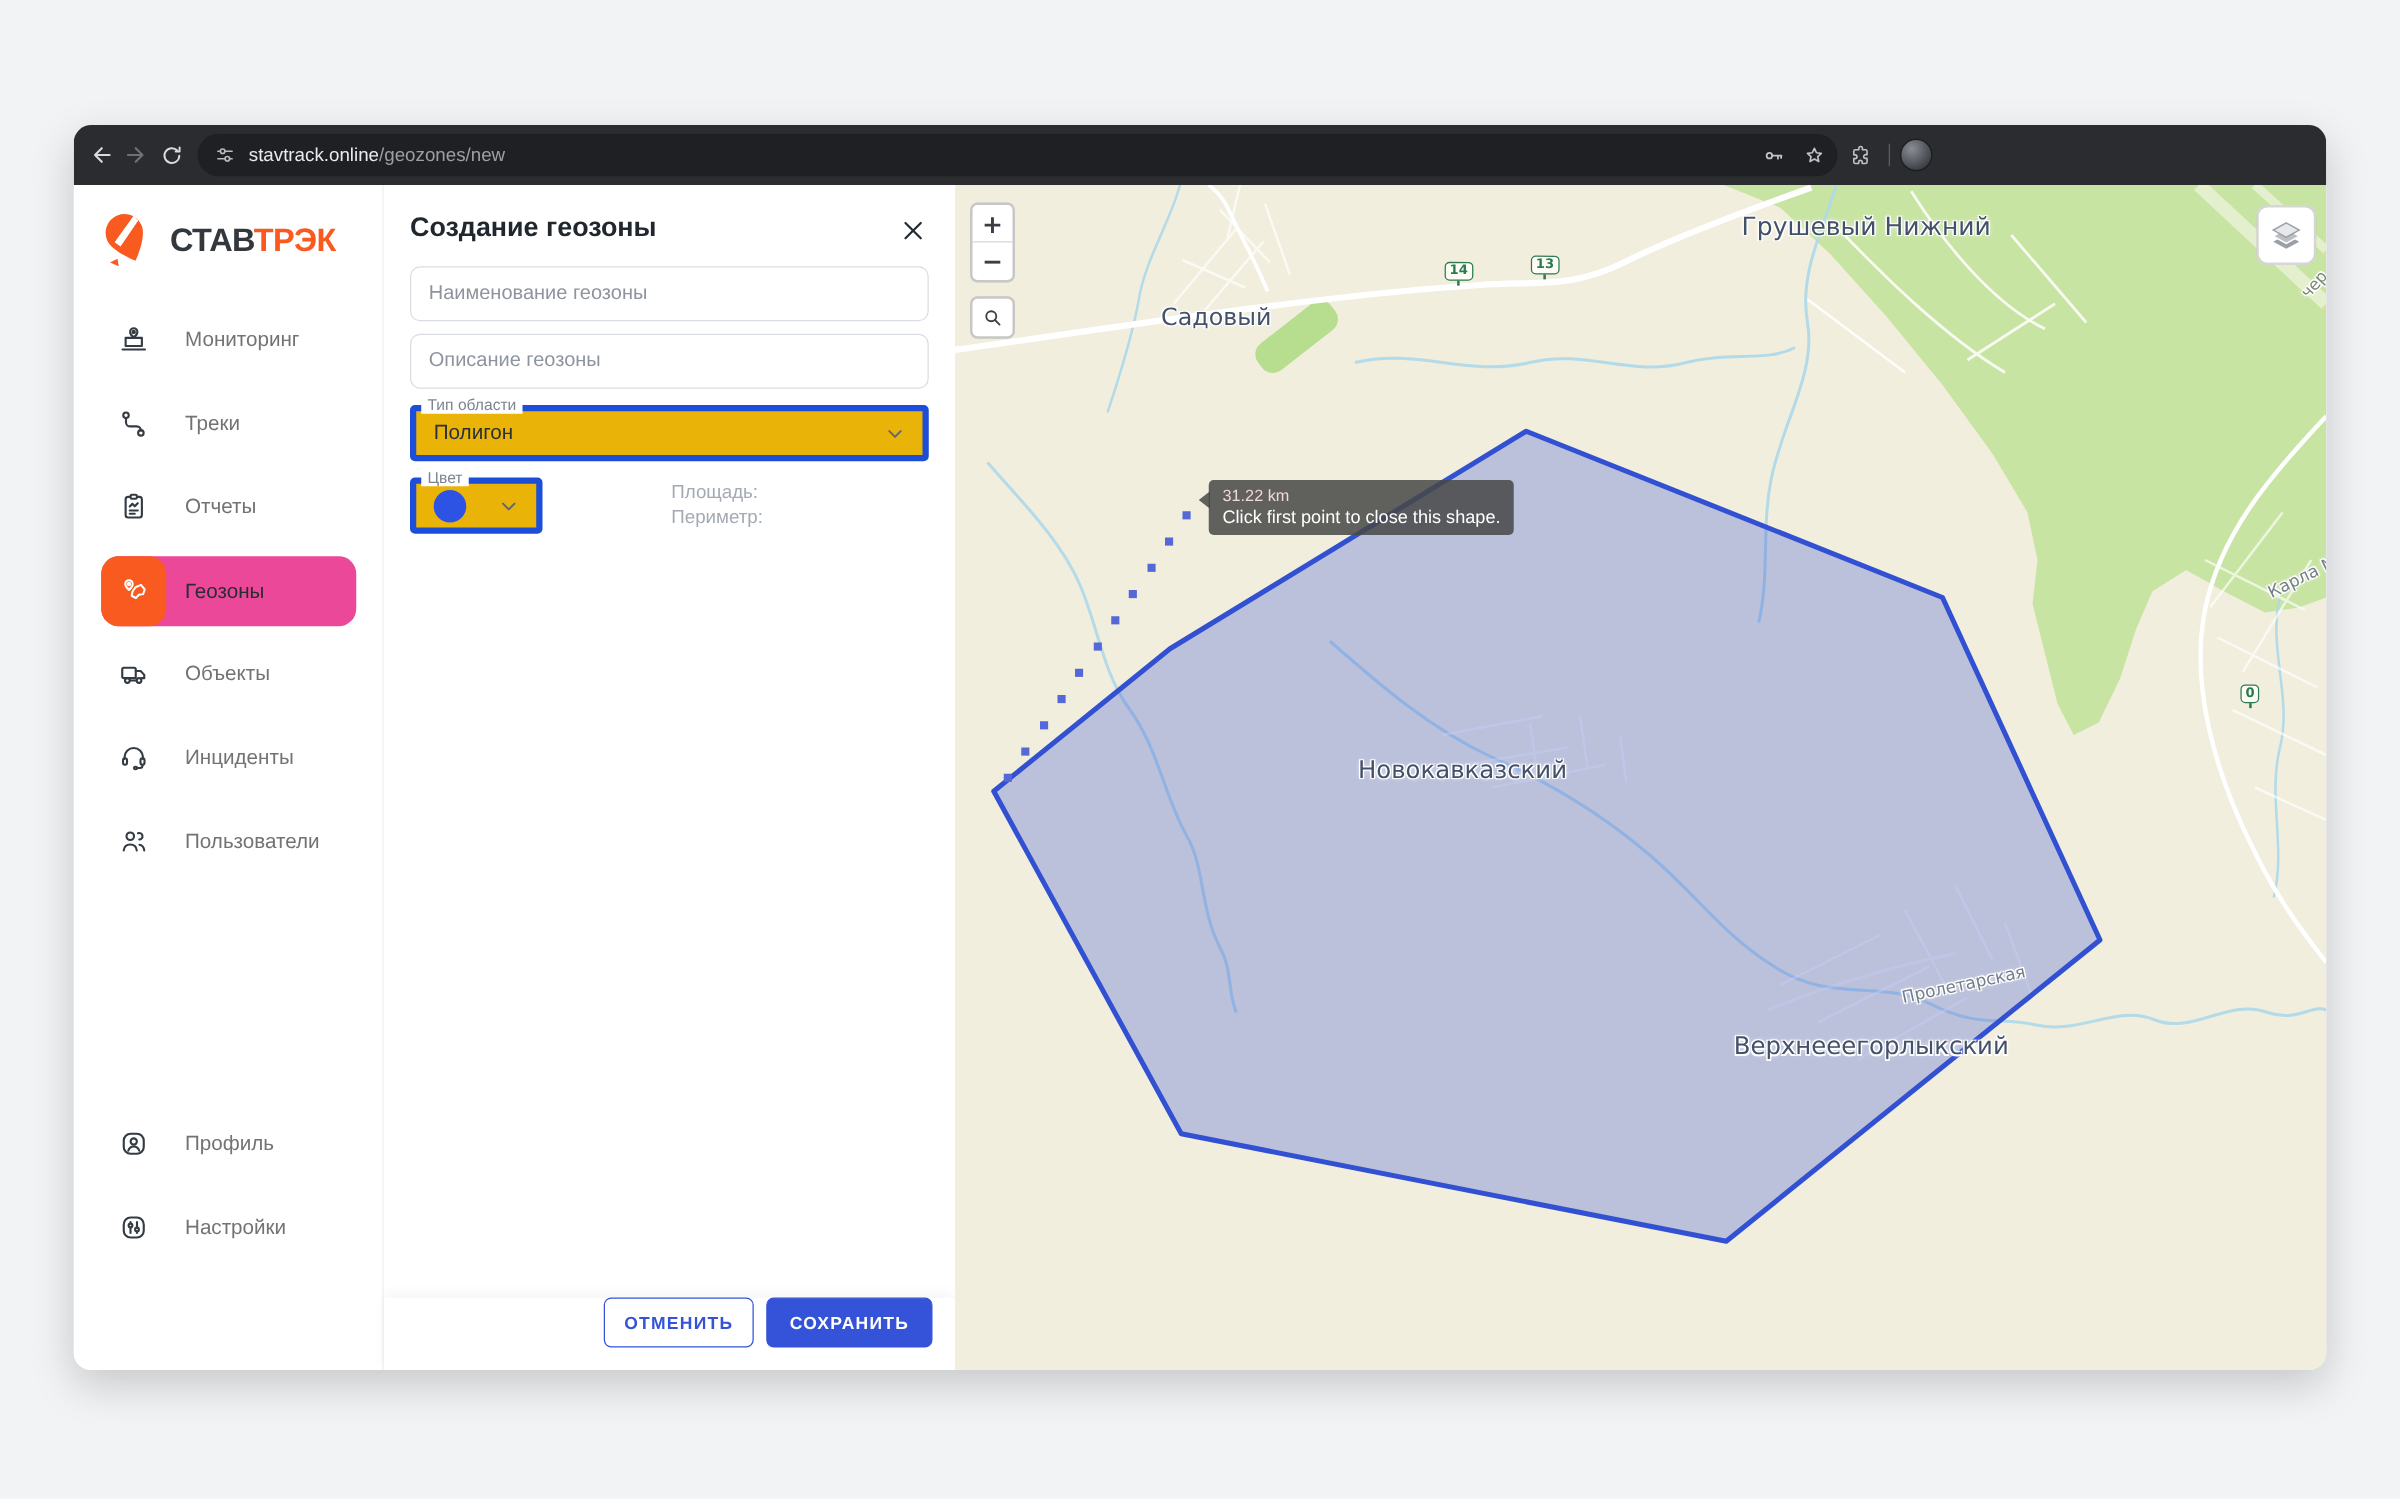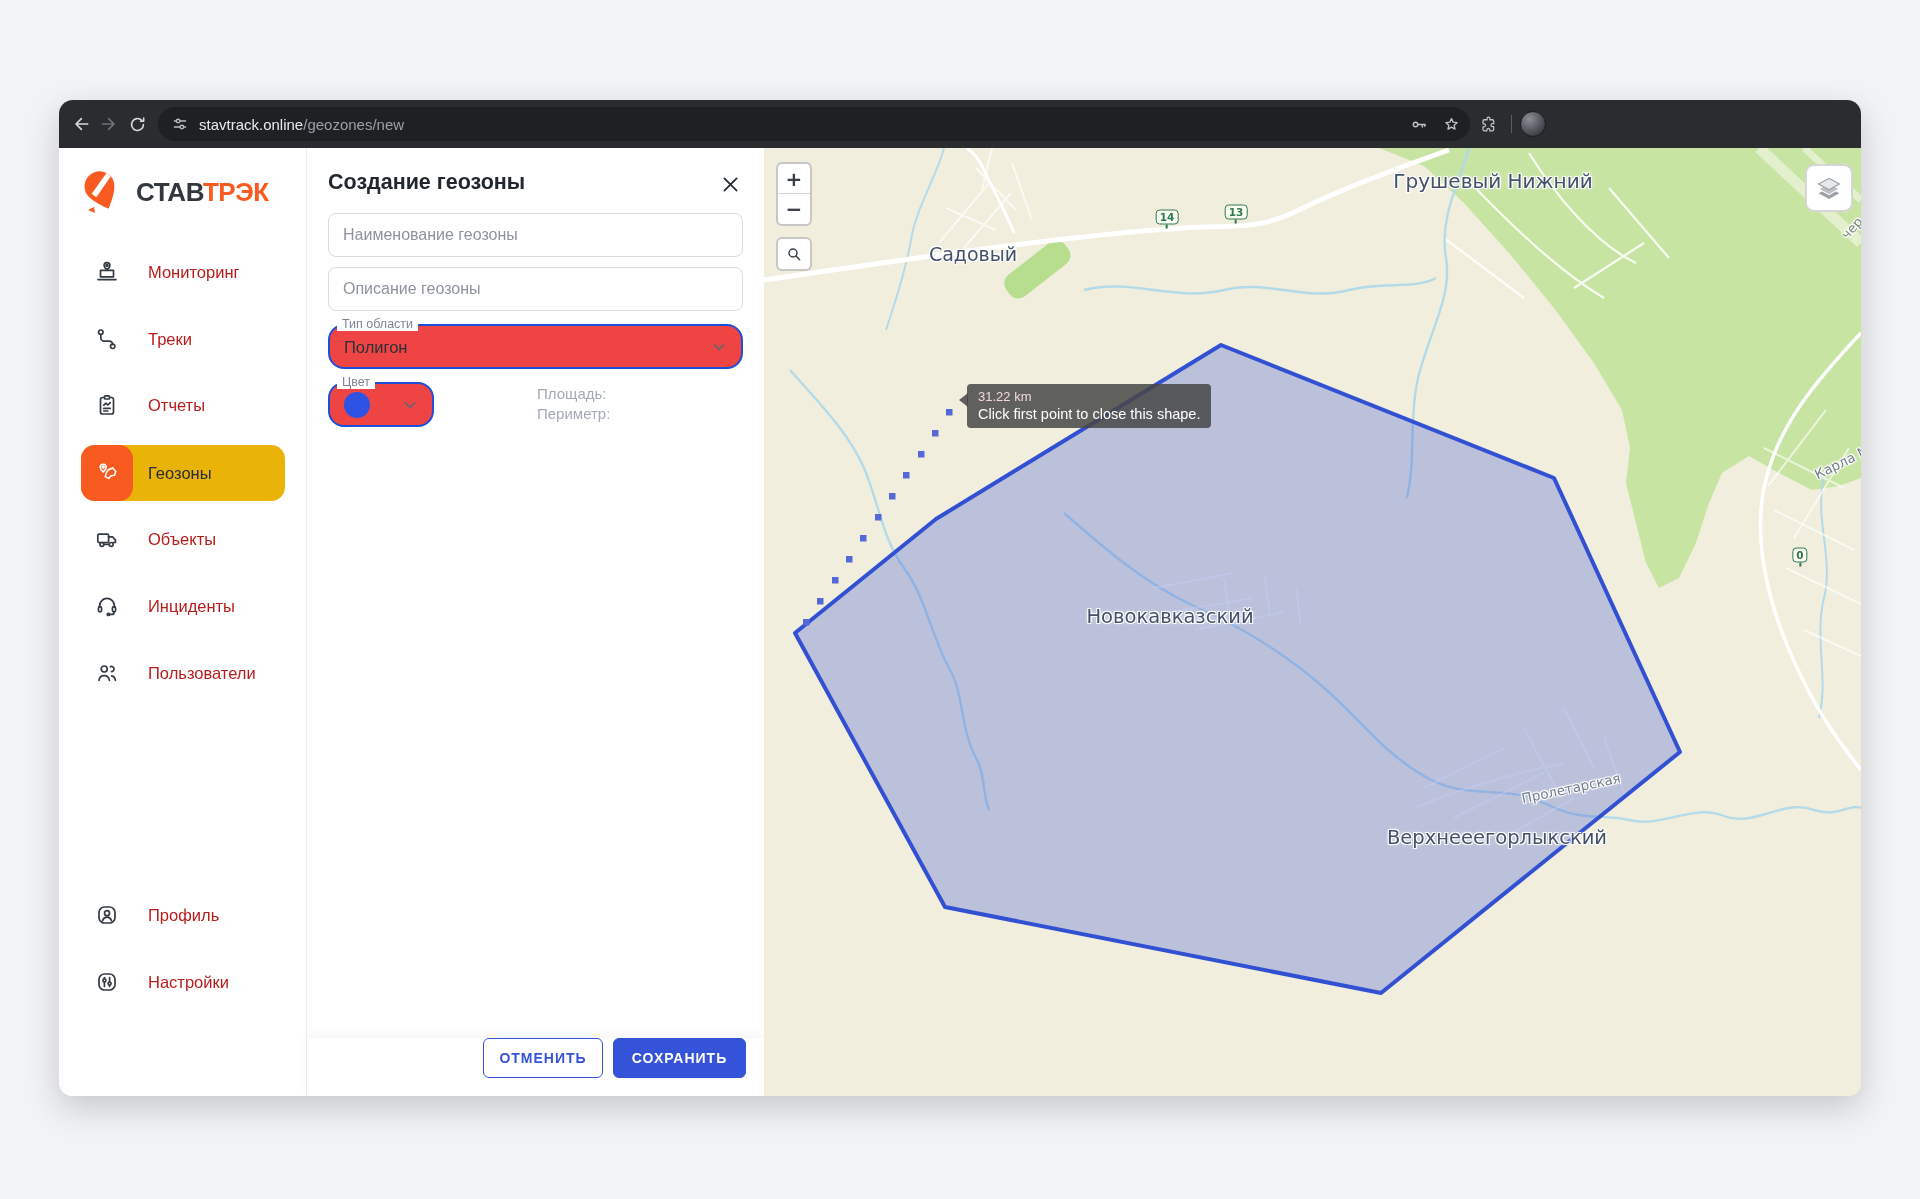--- a/index.html
+++ b/index.html
@@ -38,37 +38,37 @@
 
   
   .logo { position:absolute; left:22px; top:20px; display:flex; align-items:center; }
   .logo-text { font-size:26px; font-weight:800; letter-spacing:-.5px; margin-left:15px; }
   .logo-text .dark { color:#33383e; }
   .logo-text .accent { color:#f95a1f; }
 
   .side-item { position:absolute; left:22px; width:204px; height:56px; border-radius:14px;
                display:flex; align-items:center; cursor:pointer; }
   .side-item .ic { width:52px; height:56px; display:flex; align-items:center; justify-content:center; flex:none; }
-  .side-item .lbl { font-size:16.5px; color:#b91c1c; font-weight:500; margin-left:-7px; padding-left:52px; position:absolute; left:0; }
+  .side-item .lbl { font-size:16.5px; color:#737373; font-weight:500; margin-left:-7px; padding-left:52px; position:absolute; left:0; }
   .side-item .lbl { margin:0; left:67px; padding:0; }
-  .side-item.active { background:#eab308; }
+  .side-item.active { background:#ec4899; }
   .side-item.active .ic { background:#f95a1f; border-radius:14px; }
   .side-item.active .lbl { color:#272d34; }
 
   
   .panel-title { position:absolute; left:21px; top:22px; font-size:21.5px; font-weight:700; color:#21272e; }
   .close-btn { position:absolute; left:410px; top:23px; width:26px; height:26px; display:flex; align-items:center; justify-content:center; cursor:pointer; }
 
   .t-input { position:absolute; left:21px; width:415px; height:44px; border:1px solid #d9dde3; border-radius:8px;
              font-size:16px; color:#2a3038; padding:0 14px; outline:none; font-family:"Liberation Sans",sans-serif; background:#fff; }
   .t-input::placeholder { color:#8d949e; }
   #inp-name { top:65px; }
   #inp-desc { top:119px; }
 
-  .sel { position:absolute; left:21px; border:2px solid #1d4ed8; border-radius:16px; background:#ef4444; cursor:pointer; }
+  .sel { position:absolute; left:21px; border:5px solid #1d4ed8; border-radius:4px; background:#eab308; cursor:pointer; }
   .sel .val { position:absolute; left:14px; top:50%; transform:translateY(-50%); font-size:16.5px; color:#2a3038; }
   .sel .chev { position:absolute; right:12px; top:50%; transform:translateY(-50%); display:flex; }
   .float-lbl { position:absolute; font-size:12.5px; color:#7e8590; background:#fff; padding:0 5px; z-index:2; }
   #sel-type { top:176px; width:415px; height:45px; }
   #lbl-type { left:30px; top:169px; }
   #sel-color { top:234px; width:106px; height:45px; }
   #lbl-color { left:30px; top:227px; }
   .color-dot { position:absolute; left:14px; top:50%; transform:translateY(-50%); width:26px; height:26px; border-radius:50%; }
 
   .metrics { position:absolute; left:230px; top:236px; font-size:15px; line-height:20px; color:#a3aab3; }

